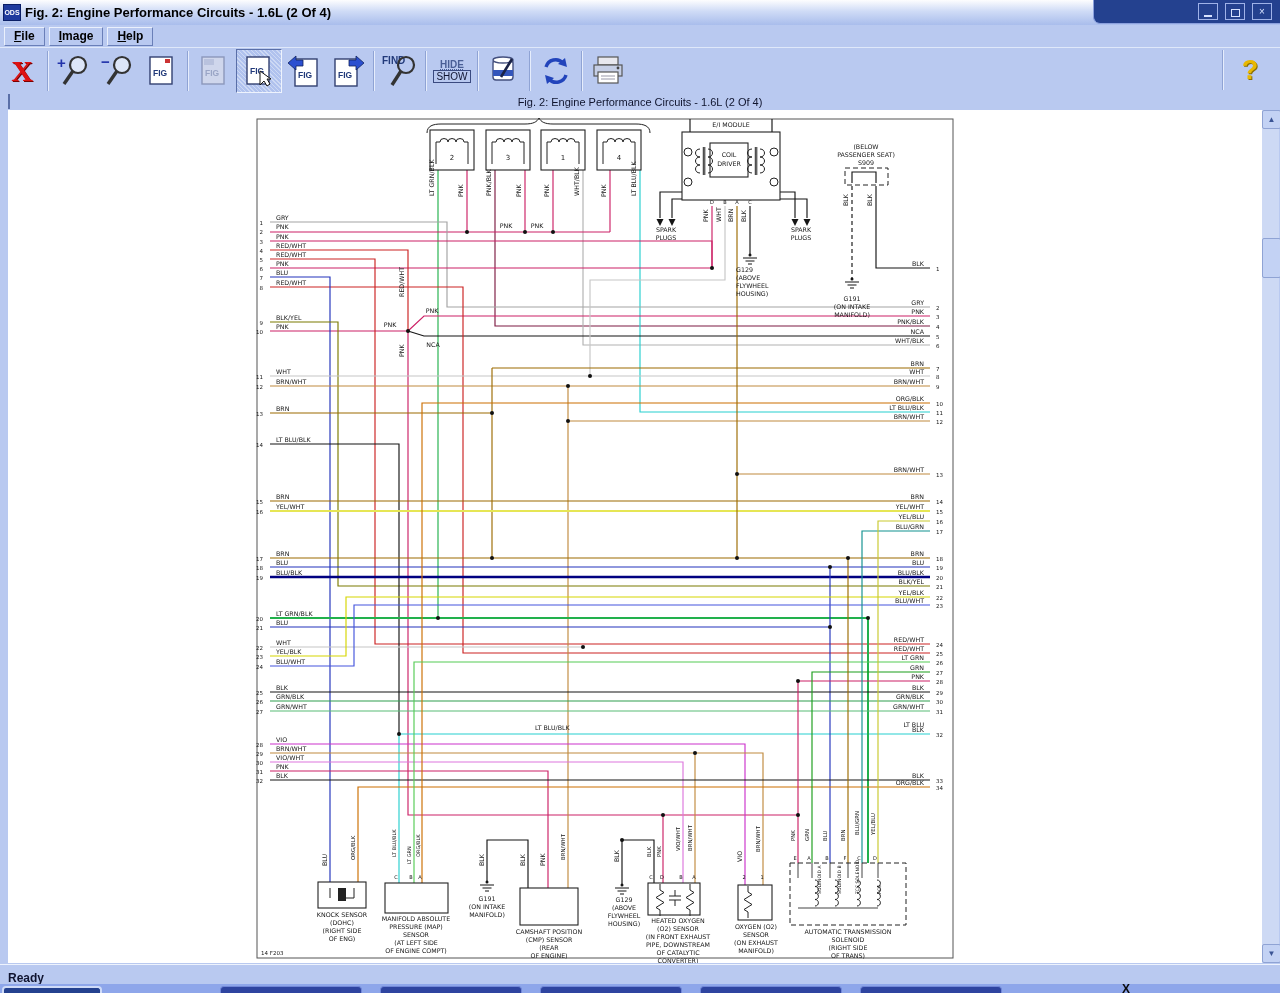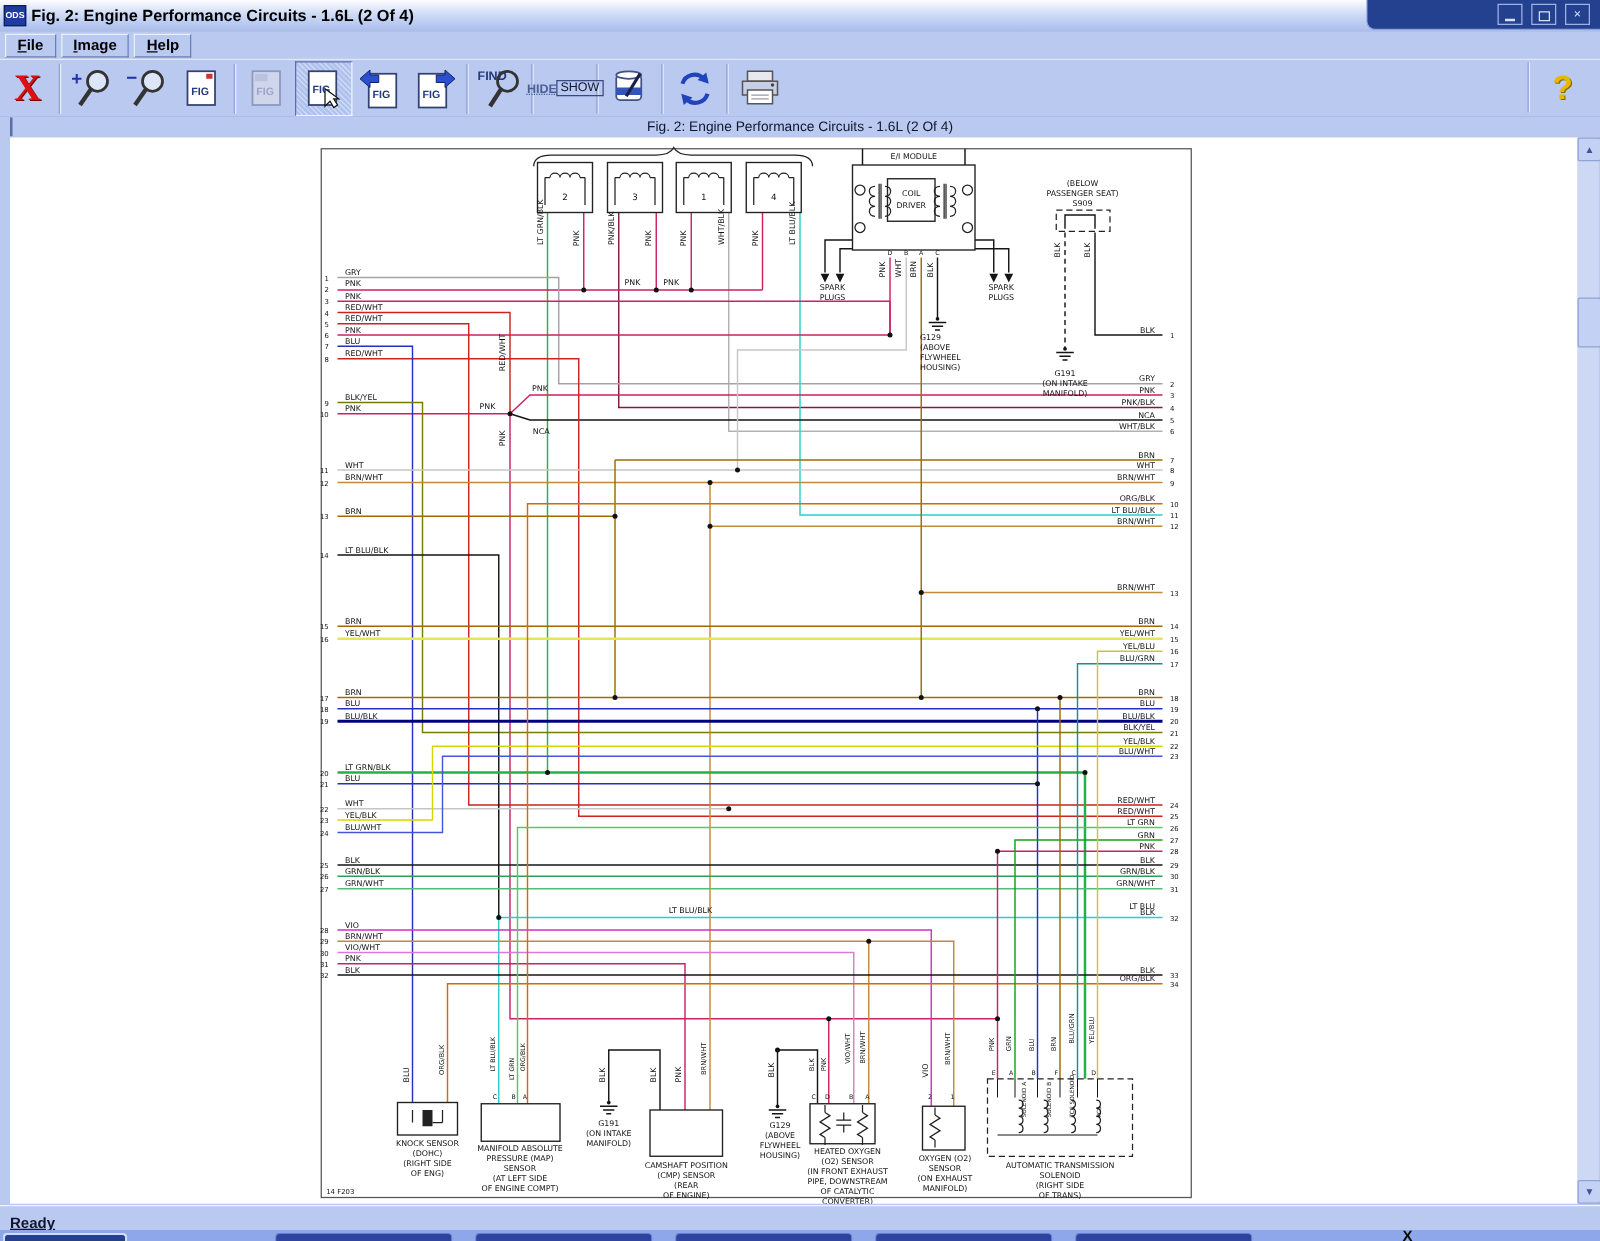--- a/index.html
+++ b/index.html
@@ -1,17 +1,17 @@
 <!DOCTYPE html>
 <html><head>
 <meta charset="utf-8">
 <style>
   html,body{margin:0;padding:0;background:#fff;width:1280px;height:993px;overflow:hidden;
     font-family:"Liberation Sans",sans-serif;}
-  #app{position:relative;width:1280px;height:930px;background:#fdba74;}
+  #app{position:relative;width:1280px;height:930px;background:#5eead4;}
   
   .titlebar{position:absolute;left:0;top:0;width:1280px;height:25px;
     background:linear-gradient(#fdfdfe,#cfdbf6 45%,#a9bdec);border-bottom:1px solid #8aa0d0;
     display:flex;align-items:center;}
   .app-icon{width:16px;height:15px;background:#1f3b9e;border:1px solid #0a1e66;color:#fff;
     font-size:7px;font-weight:bold;display:flex;align-items:center;justify-content:center;margin:0 4px 0 3px;}
   .title-text{font-size:13px;font-weight:bold;color:#000;}
   .win-controls{position:absolute;right:0;top:0;width:178px;height:23px;background:#24418f;
     border:1px solid #8ba0dd;border-top:none;border-right:none;border-radius:0 0 0 7px;
     display:flex;align-items:center;justify-content:flex-end;gap:7px;padding-right:8px;}
@@ -30,21 +30,21 @@
     border-top:1px solid #dfe8fa;border-bottom:1px solid #7d92c4;display:flex;align-items:center;}
   .tb-btn{width:44px;height:42px;display:flex;align-items:center;justify-content:center;
     position:relative;flex-direction:column;}
   .tb-sep{width:0;height:40px;border-left:1px solid #8fa3d4;border-right:1px solid #e6edfc;margin:0 3px;}
   .tb-pressed{border:1px solid;border-color:#5a6fa8 #eef3fd #eef3fd #5a6fa8;
     background-image:repeating-linear-gradient(45deg,#cdd9f4 0 1px,#b0c2ee 1px 3px);}
   .x-glyph{color:#dd1111;font-family:"Liberation Serif",serif;font-weight:bold;font-size:30px;
     line-height:30px;text-shadow:1px 1px 0 #7a0000;}
   .q-glyph{color:#e8b800;font-weight:bold;font-size:27px;line-height:27px;
     text-shadow:1px 1px 0 #8a6d00;}
-  .hideshow{display:flex;flex-direction:row;align-items:flex-end;line-height:11px;}
+  .hideshow{display:flex;flex-direction:column;align-items:center;line-height:11px;}
   .hide-lbl{color:#4a5f96;font-size:10px;font-weight:bold;text-decoration:underline dotted;}
   .show-lbl{color:#101430;font-size:10px;font-weight:normal;border:1px solid #3a4a80;padding:0 2px;}
   .tb-help{position:absolute;right:8px;top:1px;}
   .tb-help-sep{position:absolute;right:56px;top:2px;height:40px;width:0;
     border-left:1px solid #8fa3d4;border-right:1px solid #e6edfc;}
   
   .captionbar{position:absolute;left:0;top:93px;width:1280px;height:17px;background:#b9c9f0;
     display:flex;align-items:center;justify-content:center;font-size:11px;color:#10152e;}
   .caption-tick{position:absolute;left:8px;top:1px;width:0;height:15px;border-left:2px solid #5a6fa8;}
   
@@ -54,21 +54,21 @@
   
   .vscroll{position:absolute;right:1px;top:0;width:17px;height:853px;background:#cdd9f4;}
   .sb-btn{position:absolute;left:0;width:17px;height:17px;background:#c3d2f4;
     border:1px solid #8fa3d4;display:flex;align-items:center;justify-content:center;
     font-size:8px;color:#3a5494;border-radius:2px;}
   .sb-thumb{position:absolute;left:0;top:128px;width:17px;height:38px;background:#c3d2f4;
     border:1px solid #8fa3d4;border-radius:2px;}
   
   .statusbar{position:absolute;left:0;top:964px;width:1280px;height:20px;background:#b9c9f0;
     border-top:1px solid #eef3fd;font-size:12px;color:#101430;}
-  .status-ready{position:absolute;left:8px;top:6px;font-weight:bold;text-decoration:underline;}
+  .status-ready{position:absolute;left:8px;top:6px;font-weight:bold;}
   .status-cell{position:absolute;top:2px;height:14px;border:1px solid;
     border-color:#7a8fc0 #eef3fd #eef3fd #7a8fc0;font-size:10px;font-weight:bold;
     display:flex;align-items:center;justify-content:center;color:#101430;margin-top:40px;}
   
   .taskstrip{position:absolute;left:0;top:984px;width:1280px;height:9px;background:#8ea6ea;}
   .task-btn{position:absolute;top:2px;height:12px;background:#2e44a0;
     border:1px solid #7288d8;border-bottom:none;border-radius:4px 4px 0 0;}
   .task-btn.active{background:#24418f;border:2px solid #cfdbf8;border-bottom:none;}
   .task-x{position:absolute;left:1122px;top:-2px;color:#0a0a0a;font-weight:bold;font-size:12px;}
 </style>

